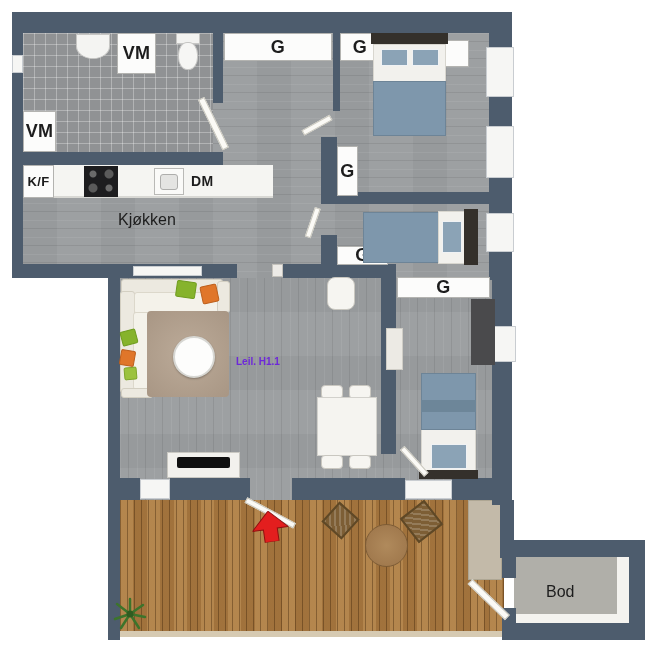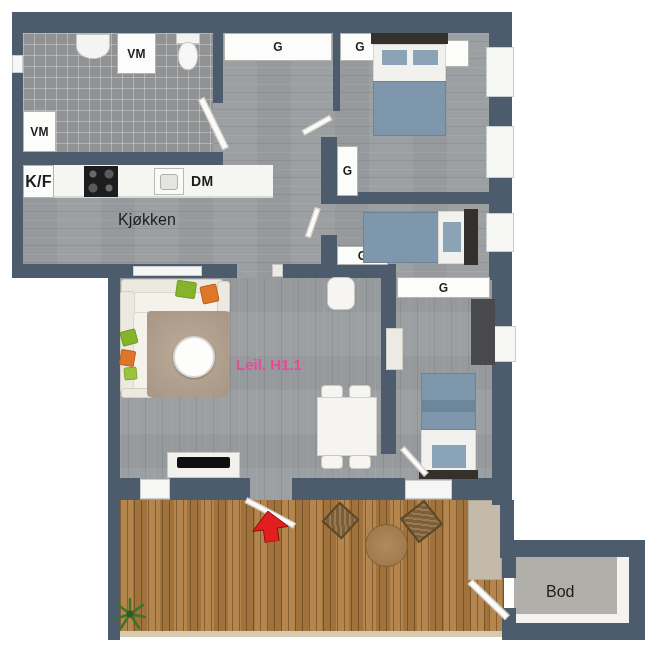--- a/index.html
+++ b/index.html
@@ -3,21 +3,21 @@
 <meta charset="utf-8">
 <style>
   html,body{margin:0;padding:0;background:#ffffff;}
   #canvas{position:relative;width:650px;height:653px;background:#ffffff;overflow:hidden;
           font-family:"Liberation Sans",sans-serif;}
   .abs{position:absolute;}
   .wall{position:absolute;background:#4d5c6d;}
   .win{position:absolute;background:#f6f6f4;border:1px solid #c9cdd1;box-sizing:border-box;}
   .box{position:absolute;background:#fcfcfb;border:1px solid #b3b3b0;box-sizing:border-box;
        display:flex;align-items:center;justify-content:center;}
-  .lbl{font-weight:700;font-size:12px;color:#1d1d1d;letter-spacing:.3px;}
+  .lbl{font-weight:700;font-size:18px;color:#1d1d1d;letter-spacing:.3px;}
   .leaf{position:absolute;background:#fbfaf6;border:1px solid #c9c7bd;box-sizing:border-box;}
   .stub{position:absolute;background:#eceae6;border:1px solid #c4c2bc;box-sizing:border-box;}
   .tile{position:absolute;background-color:#909294;
         background-image:repeating-linear-gradient(to bottom,rgba(255,255,255,.30) 0 1px,transparent 1px 11px),
                          repeating-linear-gradient(to right,rgba(255,255,255,.30) 0 1px,transparent 1px 11px);}
   .wood-h{position:absolute;background-color:#9da0a2;
         background-image:repeating-linear-gradient(to bottom,rgba(255,255,255,.07) 0 1px,transparent 1px 8px,rgba(0,0,0,.08) 8px 9px,transparent 9px 17px),
                          repeating-linear-gradient(to right,rgba(0,0,0,.04) 0 34px,transparent 34px 78px);}
   .wood-v{position:absolute;background-color:#9da0a2;
         background-image:repeating-linear-gradient(to right,rgba(255,255,255,.07) 0 1px,transparent 1px 8px,rgba(0,0,0,.08) 8px 9px,transparent 9px 17px),
@@ -88,21 +88,21 @@
     <span class="lbl">VM</span>
   </div>
   <div class="abs" style="left:176px;top:33px;width:24px;height:11px;background:#f2f2f0;border:1px solid #c6c6c4;box-sizing:border-box;"></div>
   <div class="abs" style="left:178px;top:42px;width:20px;height:28px;background:#f6f6f4;border:1px solid #c6c6c4;border-radius:45%;box-sizing:border-box;"></div>
   <div class="box" style="left:23px;top:111px;width:33px;height:41px;">
     <span class="lbl">VM</span>
   </div>
 
   <div class="abs" style="left:23px;top:165px;width:250px;height:33px;background:#f5f5f2;border-bottom:2px solid #d8d8d4;box-sizing:border-box;"></div>
   <div class="box" style="left:23px;top:165px;width:31px;height:33px;">
-    <span class="lbl" style="font-size:16px;">K/F</span>
+    <span class="lbl" style="font-size:13px;">K/F</span>
   </div>
   <div class="abs" style="left:84px;top:166px;width:34px;height:31px;
        background:radial-gradient(circle at 9px 8px,#6a6a6a 3px,transparent 4px),
                   radial-gradient(circle at 25px 8px,#5a5a5a 4px,transparent 5px),
                   radial-gradient(circle at 9px 22px,#5a5a5a 4px,transparent 5px),
                   radial-gradient(circle at 25px 22px,#6a6a6a 3px,transparent 4px),#1d1d1f;"></div>
   <div class="abs" style="left:154px;top:168px;width:30px;height:27px;background:#fafaf8;border:1px solid #b9b9b6;box-sizing:border-box;">
     <div class="abs" style="left:5px;top:5px;width:18px;height:16px;background:#e4e4e2;border:1px solid #aeaeac;border-radius:3px;box-sizing:border-box;"></div>
   </div>
   <span class="txt lbl" style="left:191px;top:173px;font-size:14px;">DM</span>
@@ -199,15 +199,15 @@
 
   <div class="abs" style="left:514px;top:555px;width:117px;height:70px;background:#b0afa9;border-right:14px solid #f4f3ef;border-bottom:11px solid #f4f3ef;box-sizing:border-box;"></div>
   <div class="wall" style="left:502px;top:540px;width:143px;height:17px;"></div>
   <div class="wall" style="left:629px;top:540px;width:16px;height:100px;"></div>
   <div class="wall" style="left:502px;top:623px;width:143px;height:17px;"></div>
   <div class="wall" style="left:502px;top:540px;width:14px;height:38px;"></div>
   <div class="wall" style="left:502px;top:608px;width:14px;height:32px;"></div>
   <div class="leaf" style="left:470px;top:578px;width:52px;height:7px;transform:rotate(44deg);transform-origin:0 50%;"></div>
   <span class="txt" style="left:546px;top:583px;font-size:16px;">Bod</span>
 
-  <span class="txt" style="left:236px;top:356px;font-size:15px;font-weight:600;color:#ec4899;">Leil. H1.1</span>
+  <span class="txt" style="left:236px;top:356px;font-size:10px;font-weight:600;color:#6d28d9;">Leil. H1.1</span>
 
 </div>
 
 </body></html>

